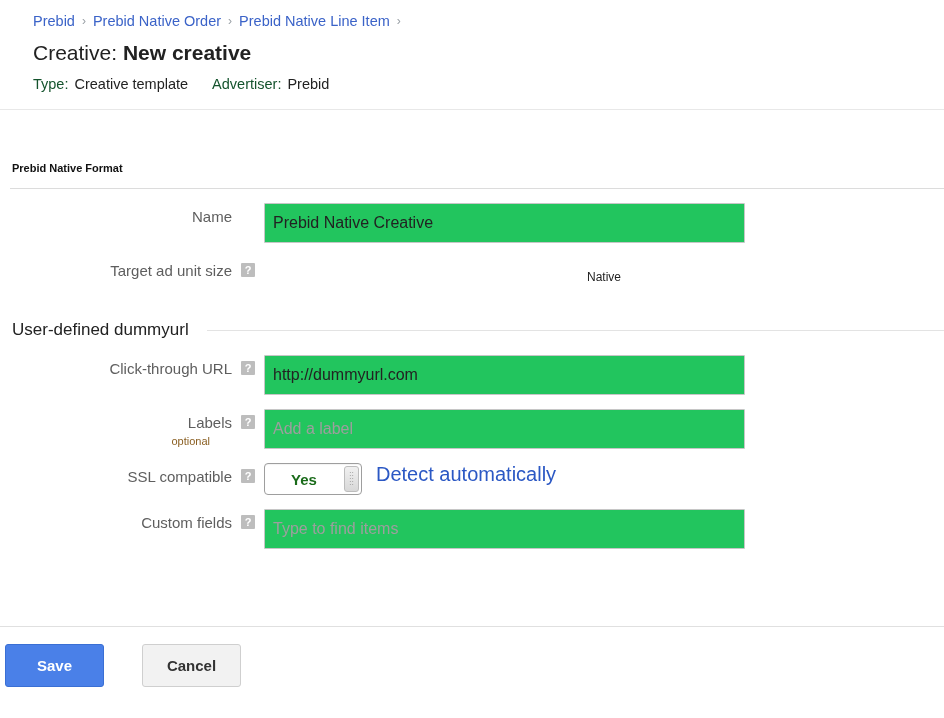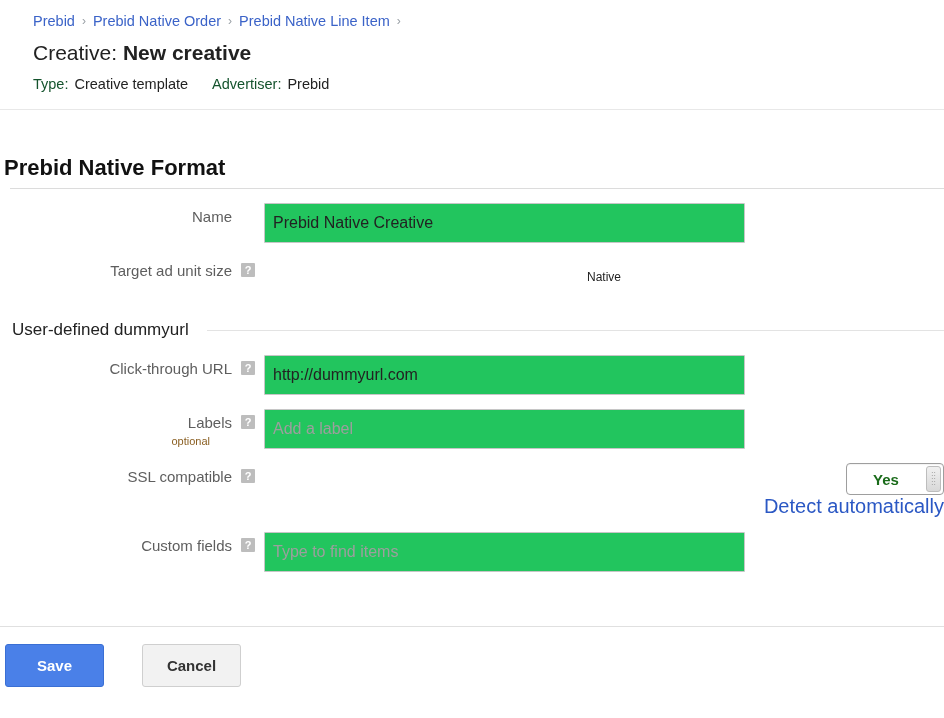--- a/index.html
+++ b/index.html
@@ -70,24 +70,24 @@
     height: 1px;
     background: #e8e8e8;
     width: 100%;
   }
 
   
   .form-area {
     padding-top: 48px;
   }
   .section-heading {
-    font-size: 22px;
+    font-size: 11px;
     font-weight: bold;
     color: #111;
-    padding-left: 4px;
+    padding-left: 12px;
     line-height: 20px;
   }
   .section-rule {
     margin: 10px 0 0 10px;
     height: 1px;
     background: #dcdcdc;
   }
 
   .form-row {
     display: flex;
@@ -178,22 +178,21 @@
   .udv-rule {
     flex: 1 1 auto;
     height: 1px;
     background: #e3e3e3;
     margin-left: 18px;
   }
 
   
   .ssl-wrap {
     display: flex;
-    align-items: flex-end;
-    flex-direction: column;
+    align-items: flex-start;
   }
   .toggle {
     box-sizing: border-box;
     width: 98px;
     height: 32px;
     border: 1px solid #9e9e9e;
     border-radius: 4px;
     background: #ffffff;
     display: flex;
     align-items: center;

